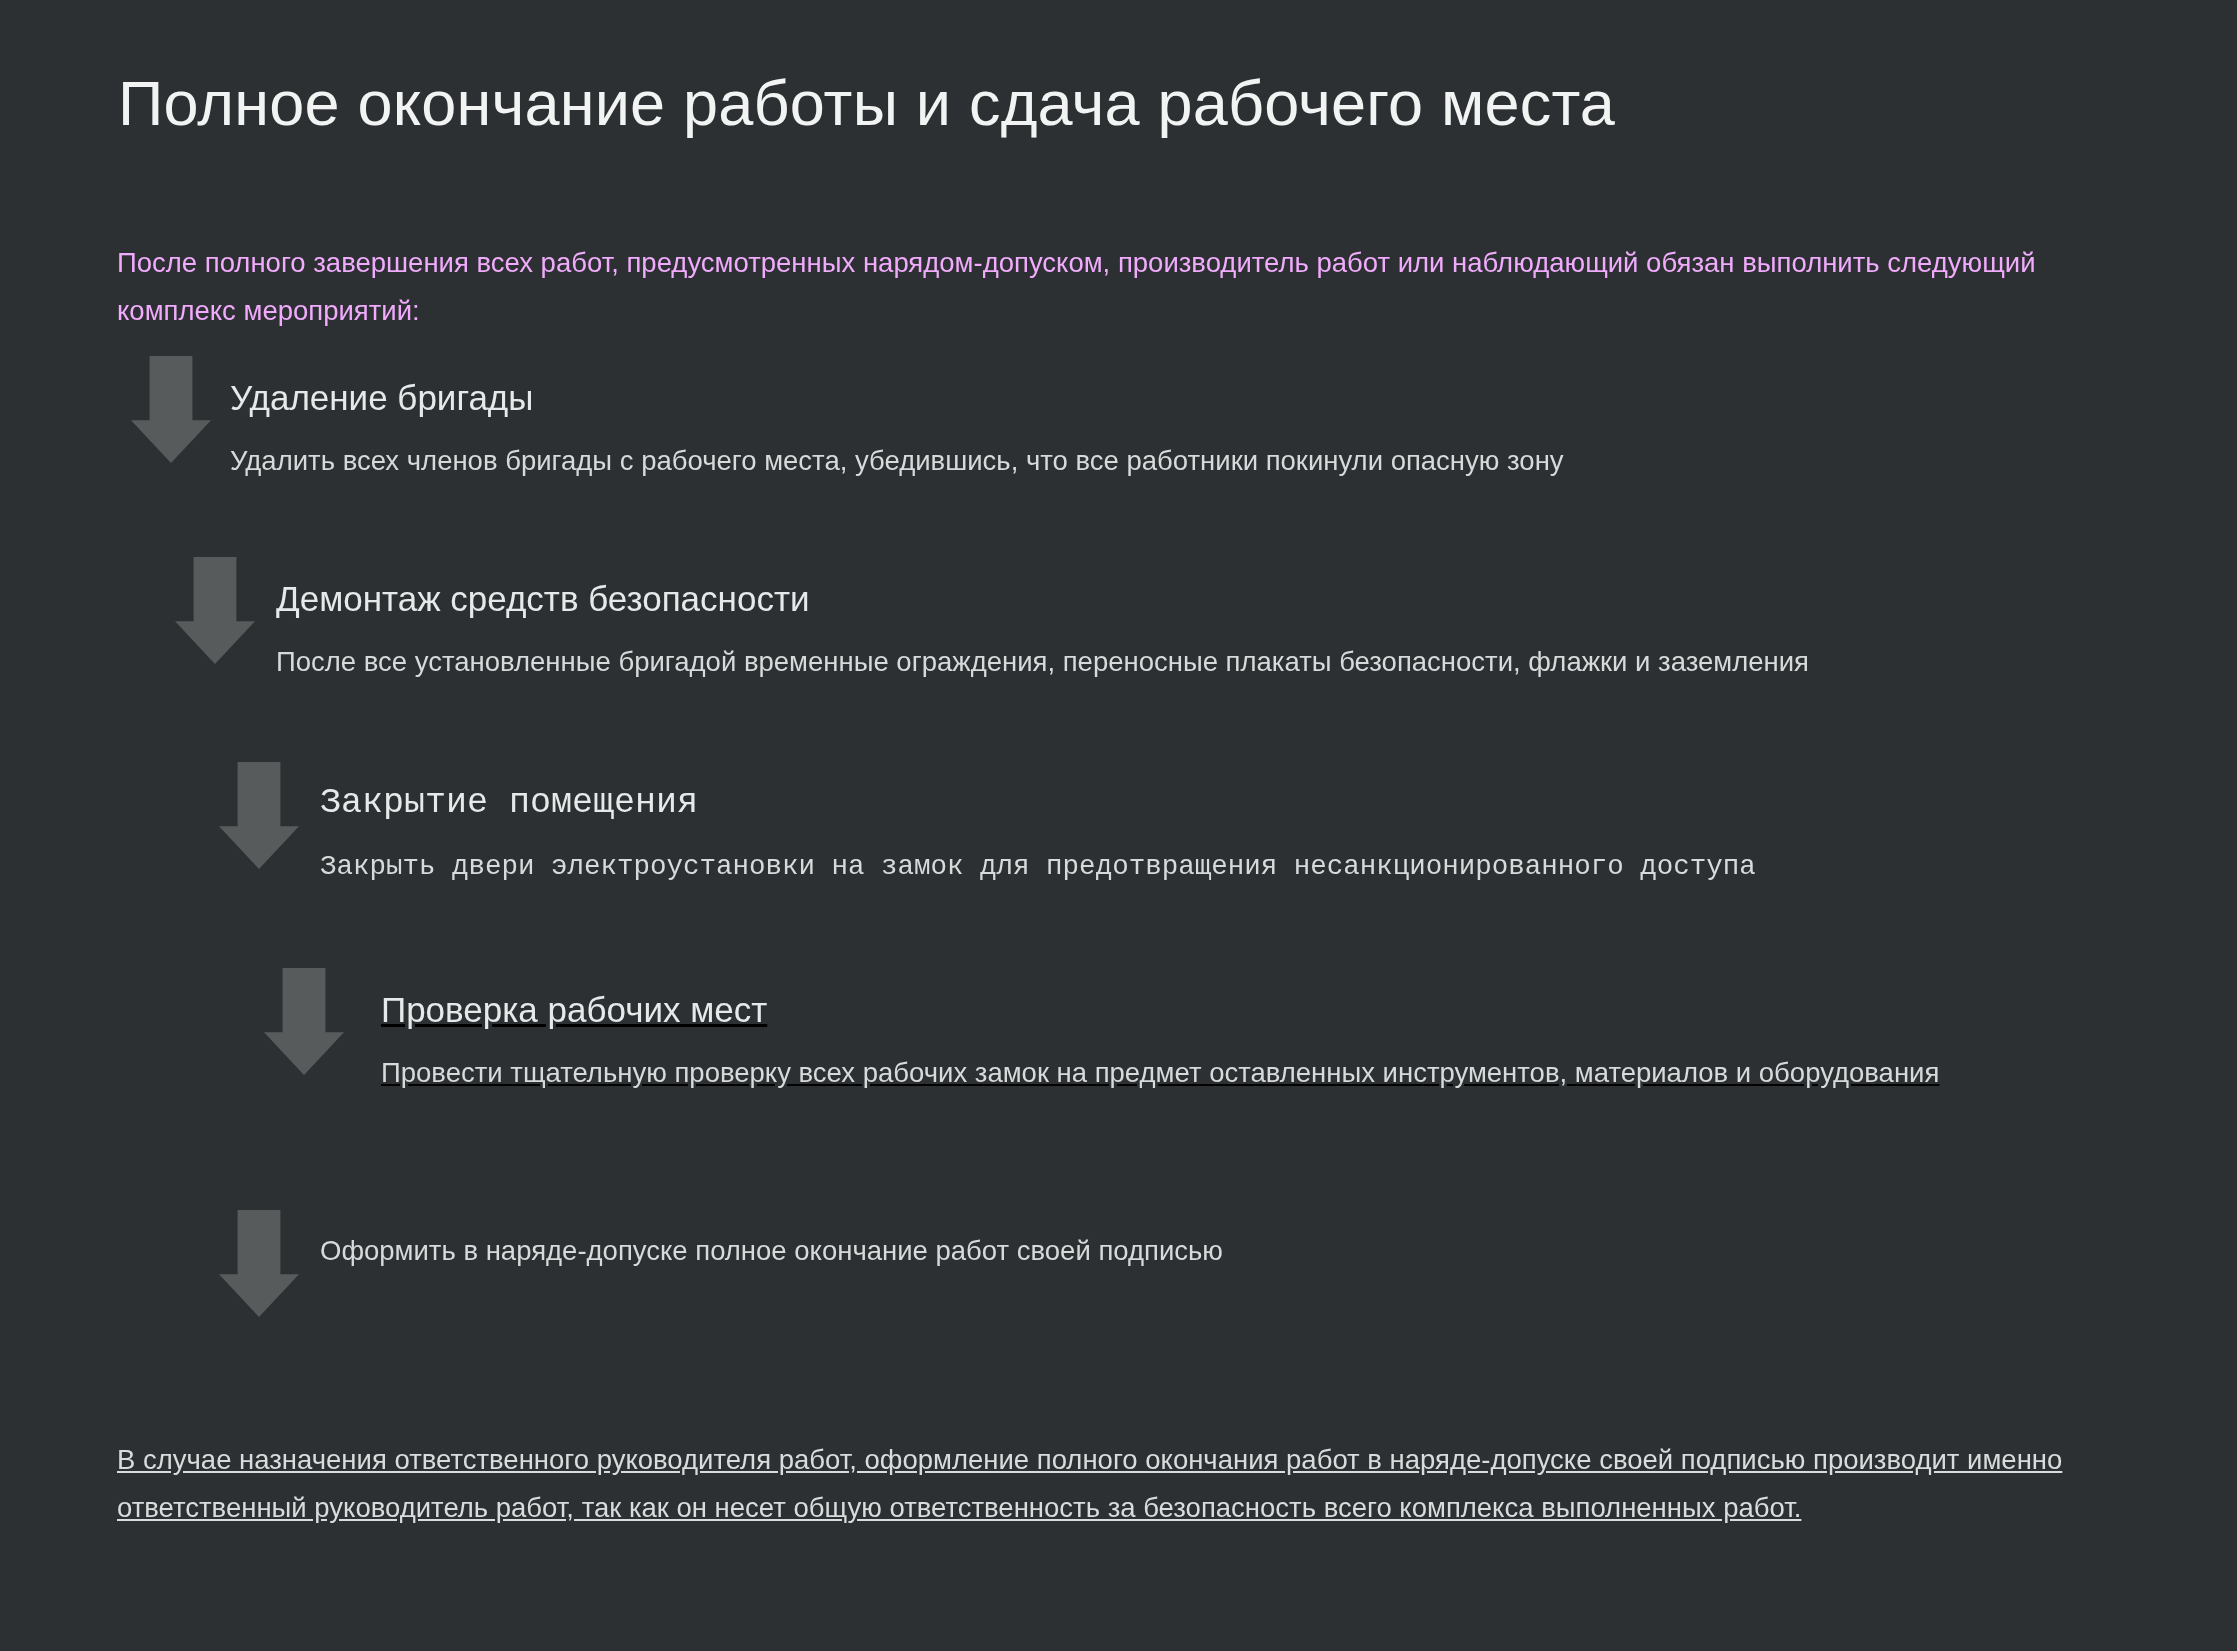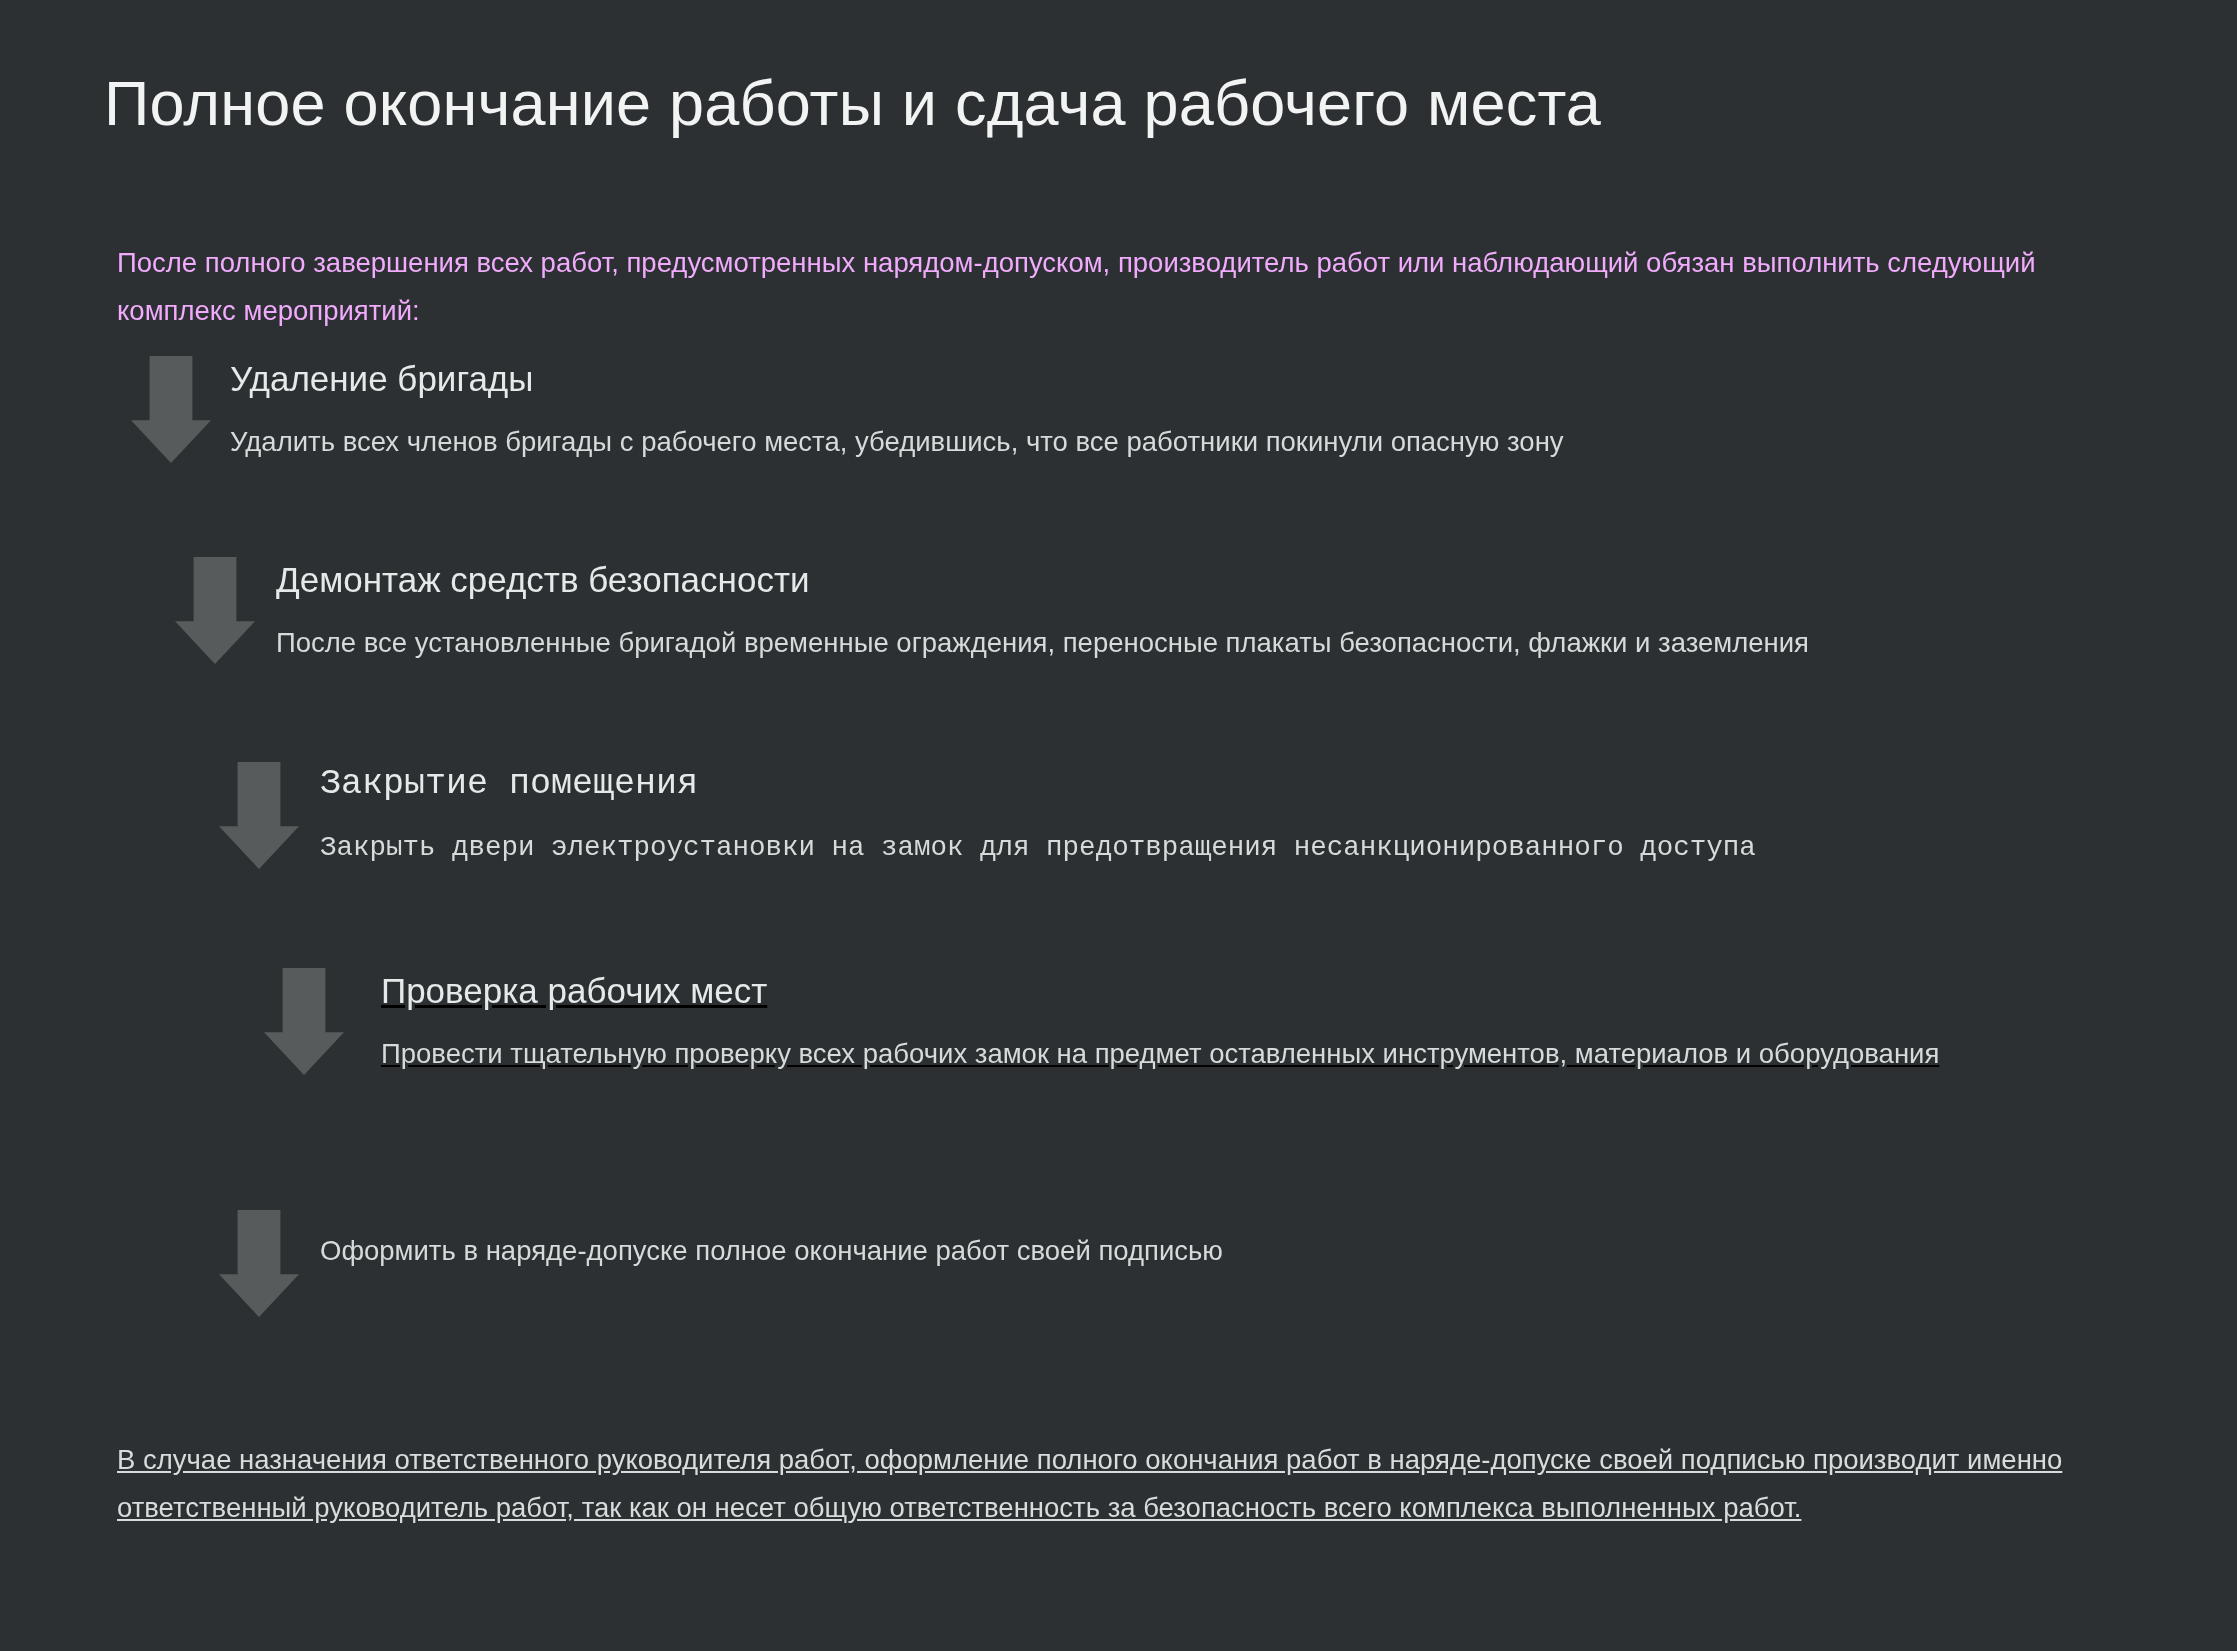--- a/index.html
+++ b/index.html
@@ -16,21 +16,21 @@
     position: relative;
     width: 2237px;
     height: 1652px;
     background: #2d3032;
     padding: 0;
   }
 
   
   .page-title {
     position: absolute;
-    left: 104px;
+    left: 118px;
     top: 67px;
     font-size: 63px;
     font-weight: 300;
     letter-spacing: 0.2px;
     color: #f2f4f4;
     white-space: nowrap;
   }
 
   
   .intro {
@@ -70,20 +70,21 @@
     position: absolute;
     top: 0;
   }
 
   .step-title {
     font-size: 35px;
     font-weight: 400;
     color: #e6e9e9;
     line-height: 45px;
     white-space: nowrap;
+    margin-top: 19px;
   }
 
   .step-desc {
     margin-top: 17px;
     font-size: 27.5px;
     font-weight: 400;
     color: #d7dada;
     line-height: 48px;
   }
 

